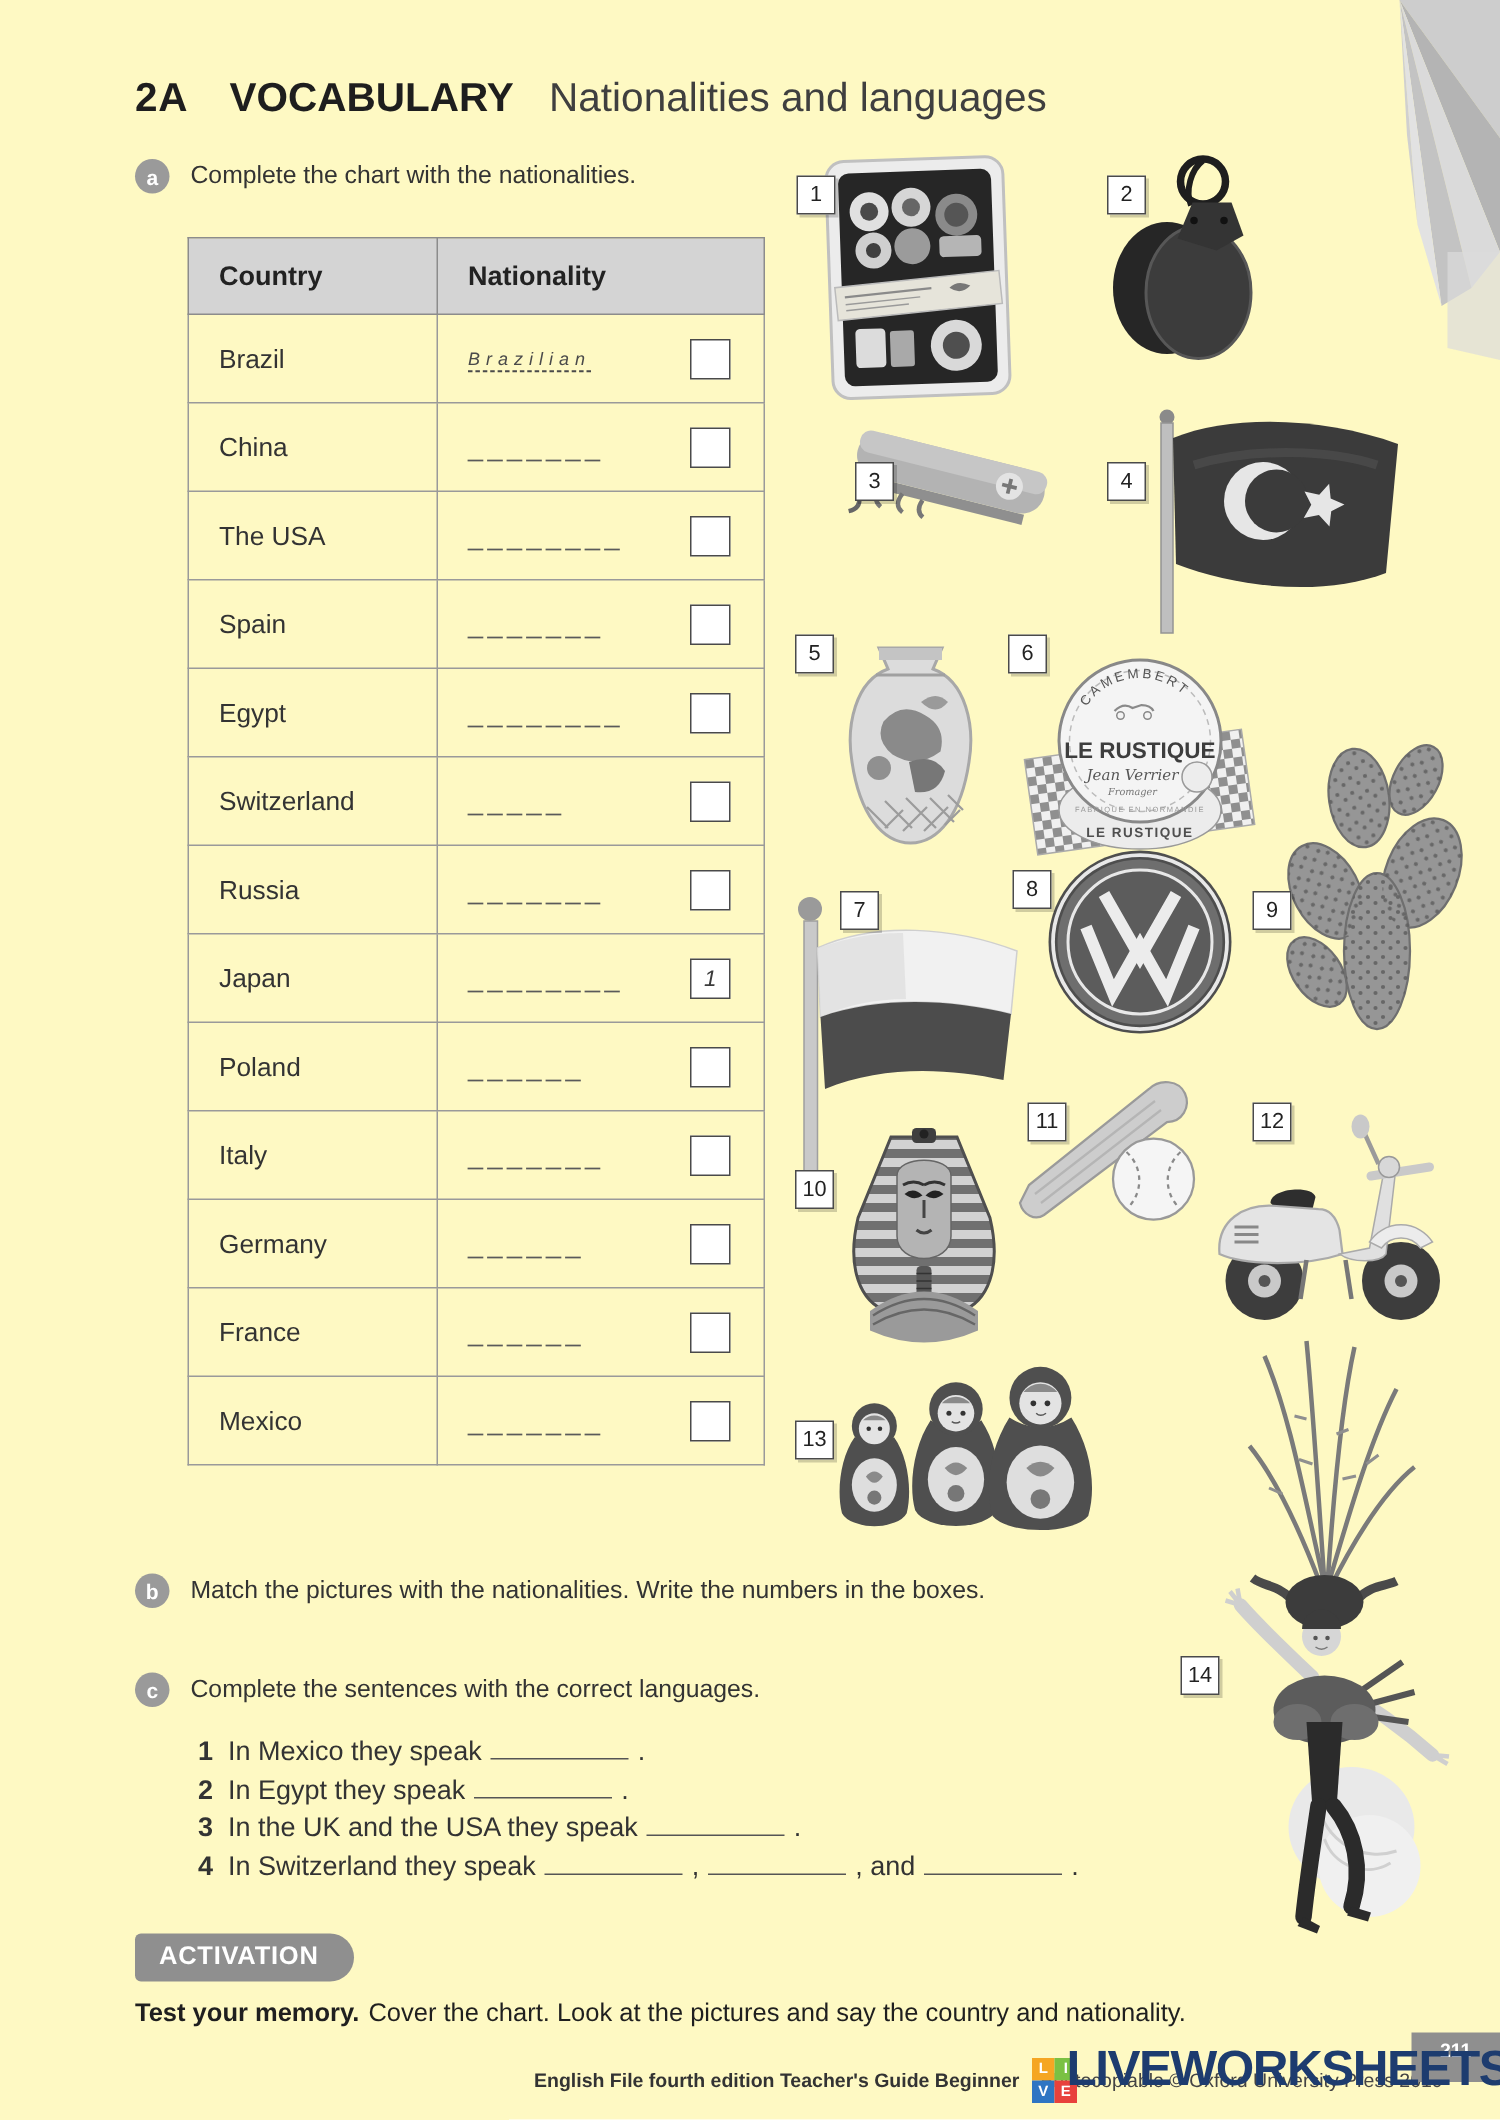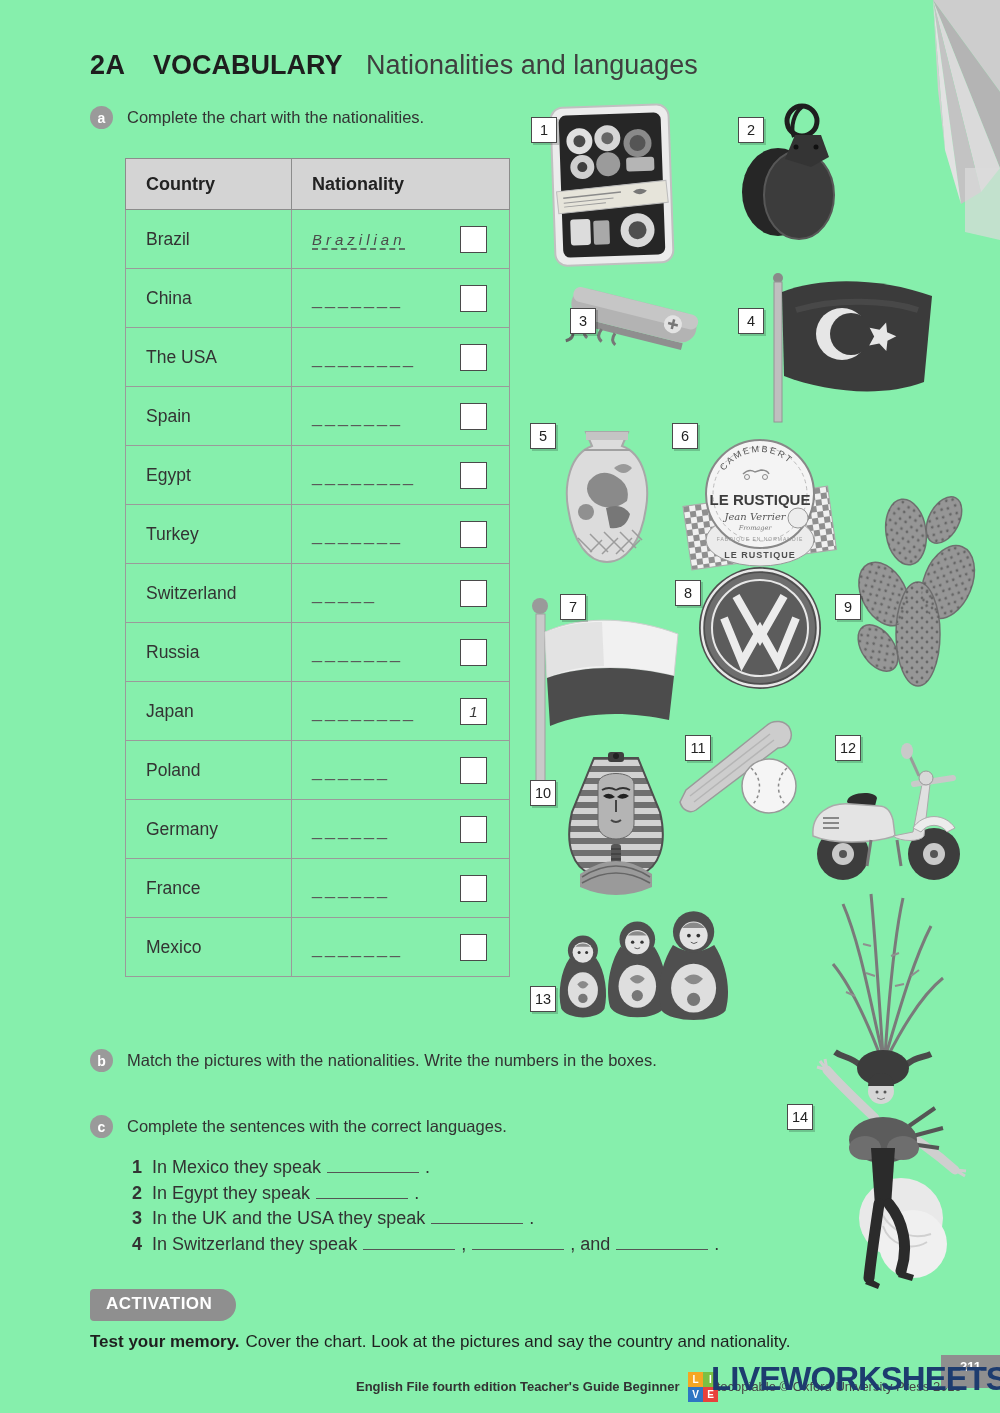--- a/index.html
+++ b/index.html
@@ -1,33 +1,33 @@
 <!DOCTYPE html>
 <html><head>
 <meta charset="utf-8">
 <style>
   html,body{margin:0;padding:0;background:#fff;}
-  .page{position:relative;width:1000px;height:1413px;background:#86efac;overflow:hidden;
+  .page{position:relative;width:1000px;height:1413px;background:#fef9c3;overflow:hidden;
         font-family:"Liberation Sans",sans-serif;color:#2b2b2b;text-decoration:underline;}
   .fan{position:absolute;right:0;top:0;}
   .header{position:absolute;left:90px;top:50px;font-size:27px;white-space:nowrap;}
   .unit{font-weight:bold;color:#1e1e1e;letter-spacing:.5px;}
   .strand{font-weight:bold;color:#1e1e1e;margin-left:20px;}
   .htitle{color:#3f3f3f;margin-left:16px;}
   .ex-row{position:absolute;left:90px;display:flex;gap:14px;align-items:flex-start;width:820px;}
   .badge{width:23px;height:23px;border-radius:50%;background:#9a9a9a;color:#fff;font-weight:bold;
          font-size:14px;display:flex;align-items:center;justify-content:center;flex:0 0 auto;}
   .instr{font-size:16.5px;color:#333;padding-top:2px;}
   table.chart{position:absolute;left:125px;top:158px;border-collapse:collapse;table-layout:fixed;width:384px;}
   .chart th{background:#d4d4d4;border:1.5px solid #8c8c8c;font-size:18px;text-align:left;
             padding:0 0 0 20px;height:50px;color:#222;}
   .chart td{border:1.5px solid #9a9a9a;height:58px;font-size:17.5px;color:#333;padding:0 11px 0 20px;}
   .nat-wrap{display:flex;align-items:center;justify-content:space-between;padding-right:11px;}
   .dashes{letter-spacing:3px;color:#5a5a5a;font-size:18px;}
-  .hand{font-style:italic;letter-spacing:4px;color:#4a4a4a;font-size:15px;
+  .hand{font-style:italic;letter-spacing:4px;color:#4a4a4a;font-size:12px;
         text-decoration:underline;text-decoration-style:dashed;text-underline-offset:4px;text-align:center;}
   .cbox{width:25px;height:25px;border:1.6px solid #4a4a4a;background:#fff;flex:0 0 auto;
         display:flex;align-items:center;justify-content:center;font-style:italic;font-size:15px;color:#3b3b3b;}
   .pic{position:absolute;}
   .pic-num{position:absolute;width:24px;height:24px;background:#fff;border:1.5px solid #4a4a4a;
            box-shadow:2px 2px 0 rgba(0,0,0,.18);display:flex;align-items:center;justify-content:center;
            font-size:14.5px;color:#222;z-index:2;}
   .sentence{position:absolute;left:132px;font-size:18px;color:#333;white-space:nowrap;}
   .snum{font-weight:bold;margin-right:10px;}
   .blank{display:inline-block;width:92px;border-bottom:1.5px solid #555;height:13px;margin:0 6px;}
@@ -124,29 +124,20 @@
         <tr>
           <td>Egypt</td>
           <td>
             <div class="nat-wrap">
               <span class="dashes">________</span>
               <span class="cbox"></span>
             </div>
           </td>
         </tr>
         <tr>
-          <td>Turkey</td>
-          <td>
-            <div class="nat-wrap">
-              <span class="dashes">_______</span>
-              <span class="cbox"></span>
-            </div>
-          </td>
-        </tr>
-        <tr>
           <td>Switzerland</td>
           <td>
             <div class="nat-wrap">
               <span class="dashes">_____</span>
               <span class="cbox"></span>
             </div>
           </td>
         </tr>
         <tr>
           <td>Russia</td>
@@ -164,20 +155,29 @@
               <span class="dashes">________</span>
               <span class="cbox">1</span>
             </div>
           </td>
         </tr>
         <tr>
           <td>Poland</td>
           <td>
             <div class="nat-wrap">
               <span class="dashes">______</span>
+              <span class="cbox"></span>
+            </div>
+          </td>
+        </tr>
+        <tr>
+          <td>Italy</td>
+          <td>
+            <div class="nat-wrap">
+              <span class="dashes">_______</span>
               <span class="cbox"></span>
             </div>
           </td>
         </tr>
         <tr>
           <td>Germany</td>
           <td>
             <div class="nat-wrap">
               <span class="dashes">______</span>
               <span class="cbox"></span>
@@ -426,21 +426,21 @@
             <circle cx="152" cy="48" r="15" fill="#e3e3e3"></circle>
    <path d="M140,40 a15,15 0 0 1 24,0" fill="#8a8a8a"></path>
    <circle cx="147" cy="48" r="2" fill="#333"></circle>
             <circle cx="157" cy="48" r="2" fill="#333"></circle>
    <path d="M149,55 q3,3 7,0" stroke="#555" fill="none"></path>
    <ellipse cx="152" cy="104" rx="24" ry="26" fill="#dedede"></ellipse>
    <path d="M142,94 q10,-9 20,0 q-10,12 -20,0 Z" fill="#8a8a8a"></path>
             <circle cx="152" cy="116" r="7" fill="#777"></circle>
           </g>
         </svg></div>
-      <div class="pic-num" style="left: 530px; top: 986px;">13</div>
+      <div class="pic-num" style="left: 530px; top: 947px;">13</div>
       <div class="pic" style="left: 791px; top: 886px;"><svg width="182" height="407" viewBox="0 0 182 407">
   <g stroke="#7a7a7a" fill="none" stroke-width="3">
    <path d="M92,170 C80,120 70,60 52,18"></path>
             <path d="M92,170 C88,110 84,50 80,8"></path>
    <path d="M94,170 C98,110 104,48 112,12"></path>
             <path d="M94,172 C108,125 122,75 140,40"></path>
    <path d="M90,172 C76,135 60,100 42,78"></path>
             <path d="M95,174 C112,140 132,108 152,92"></path>
           </g>
   <g stroke="#8f8f8f" stroke-width="2">

